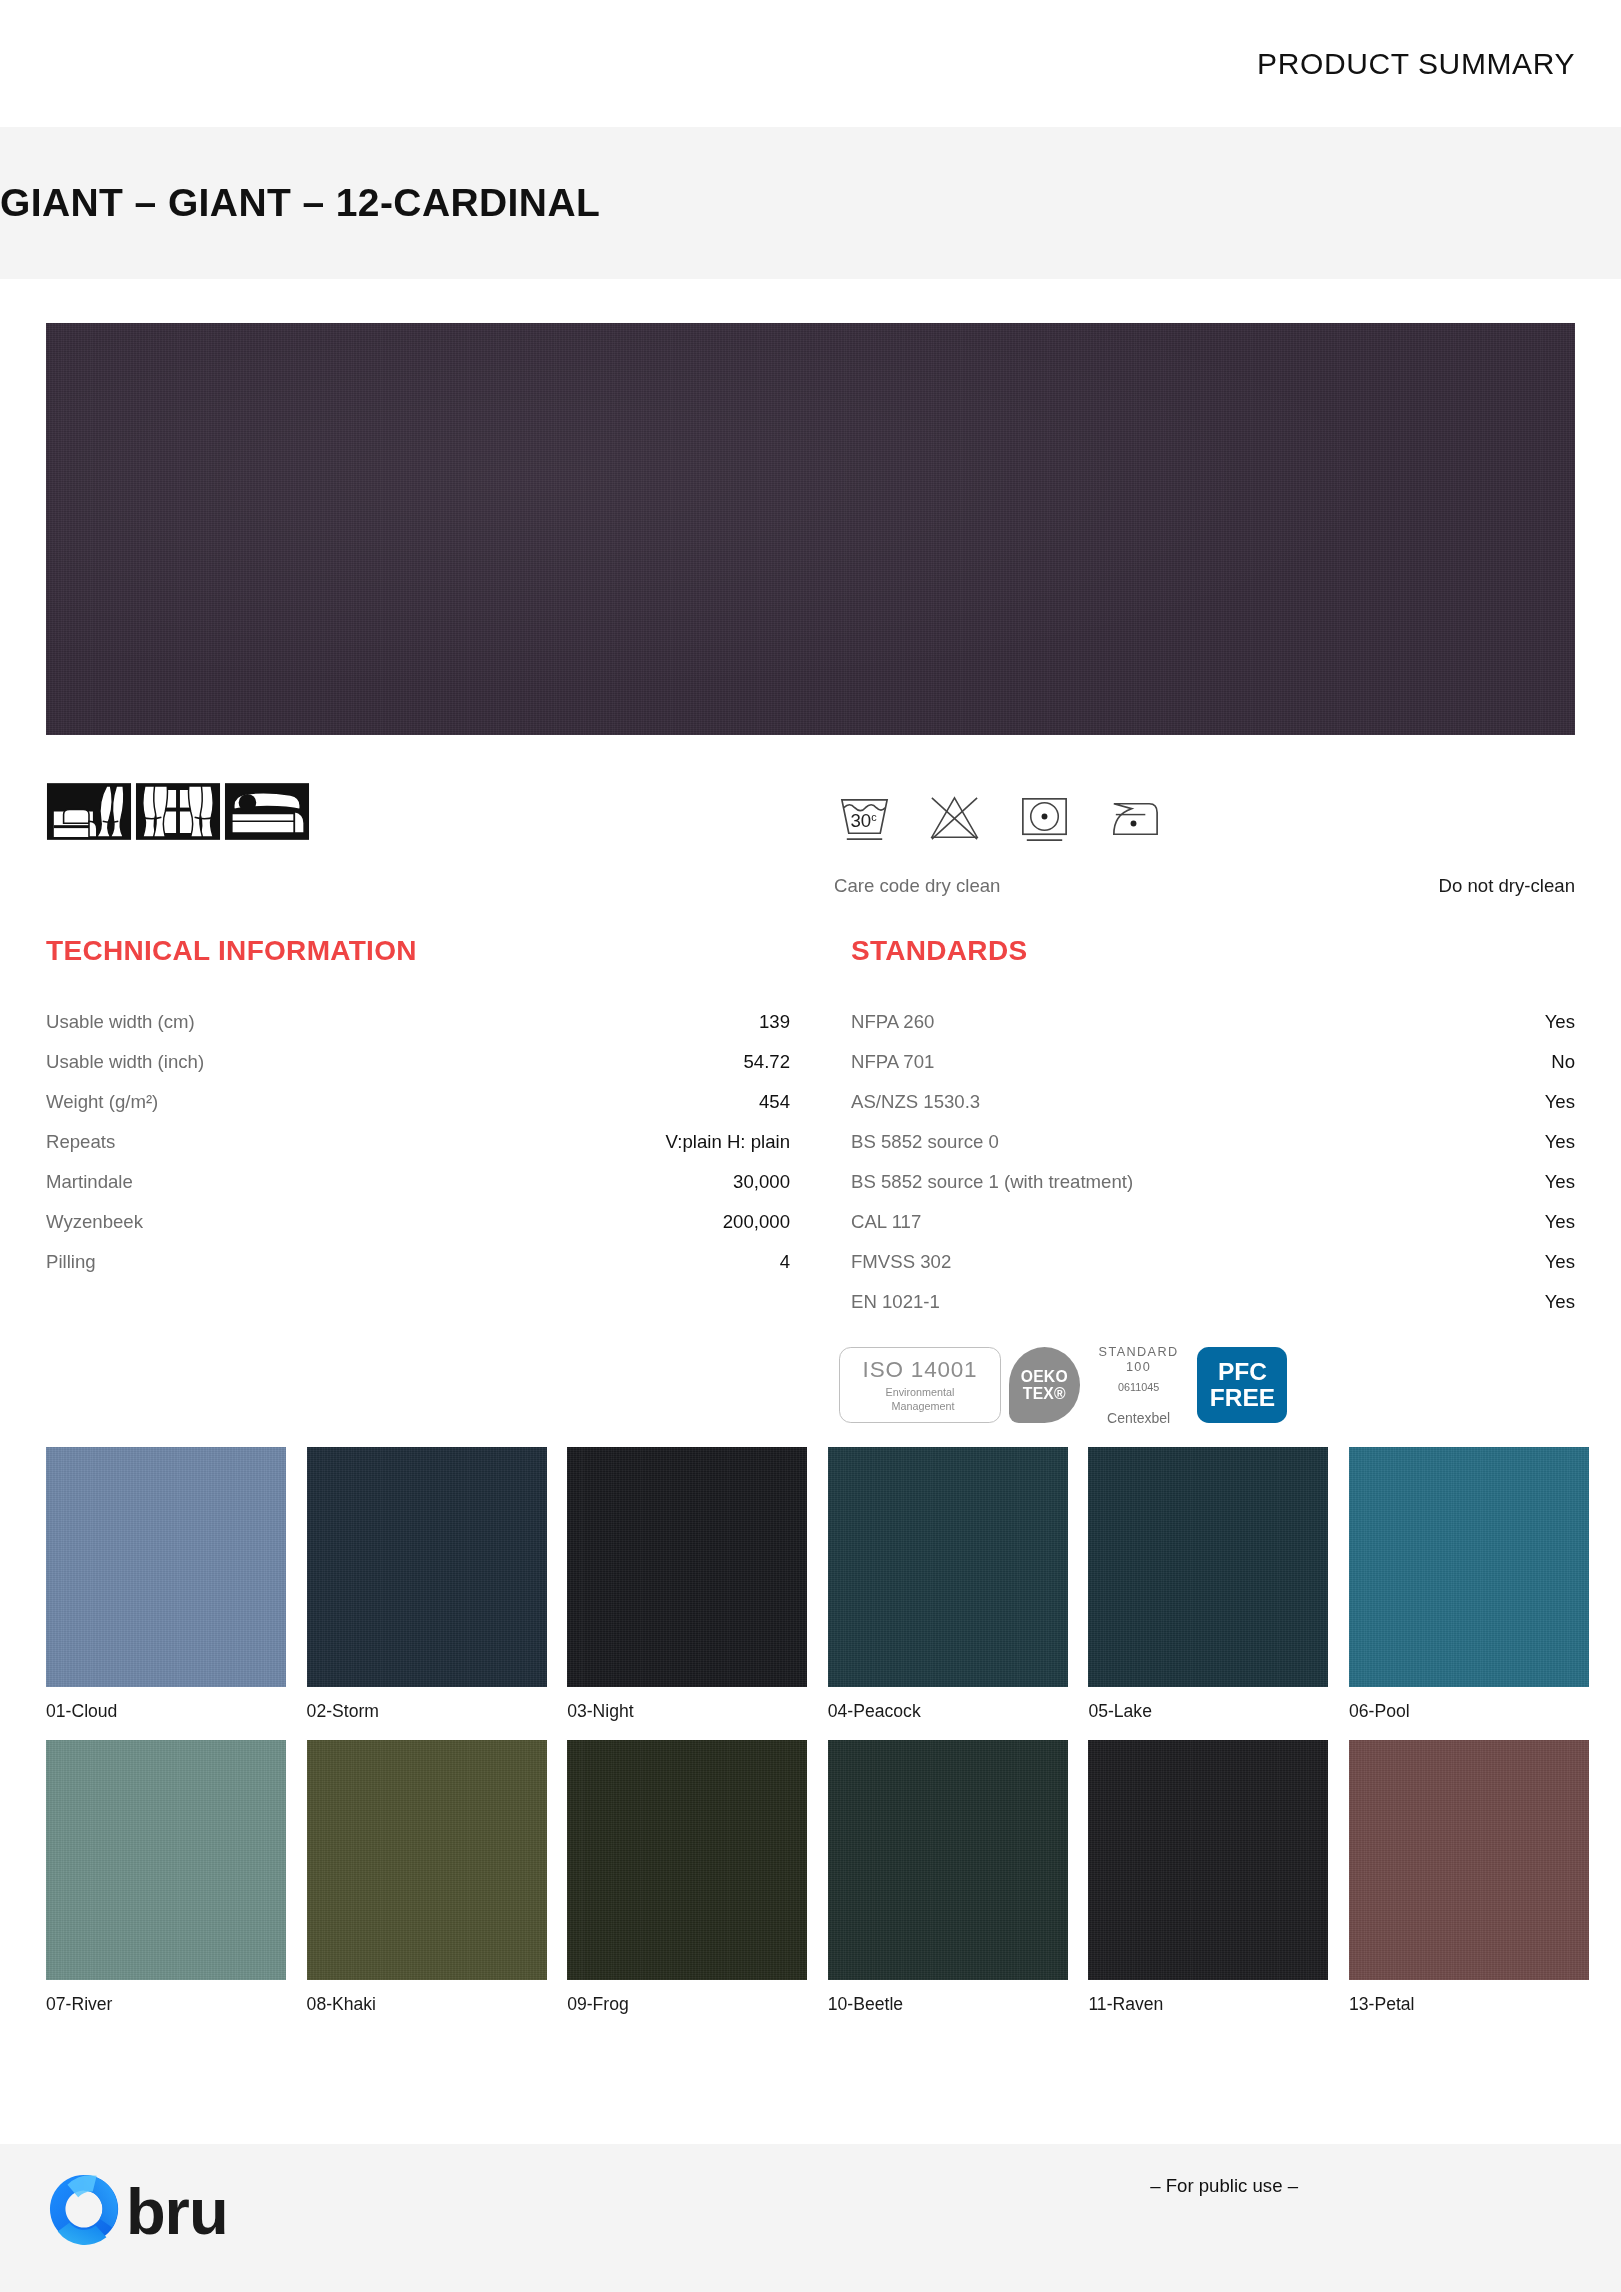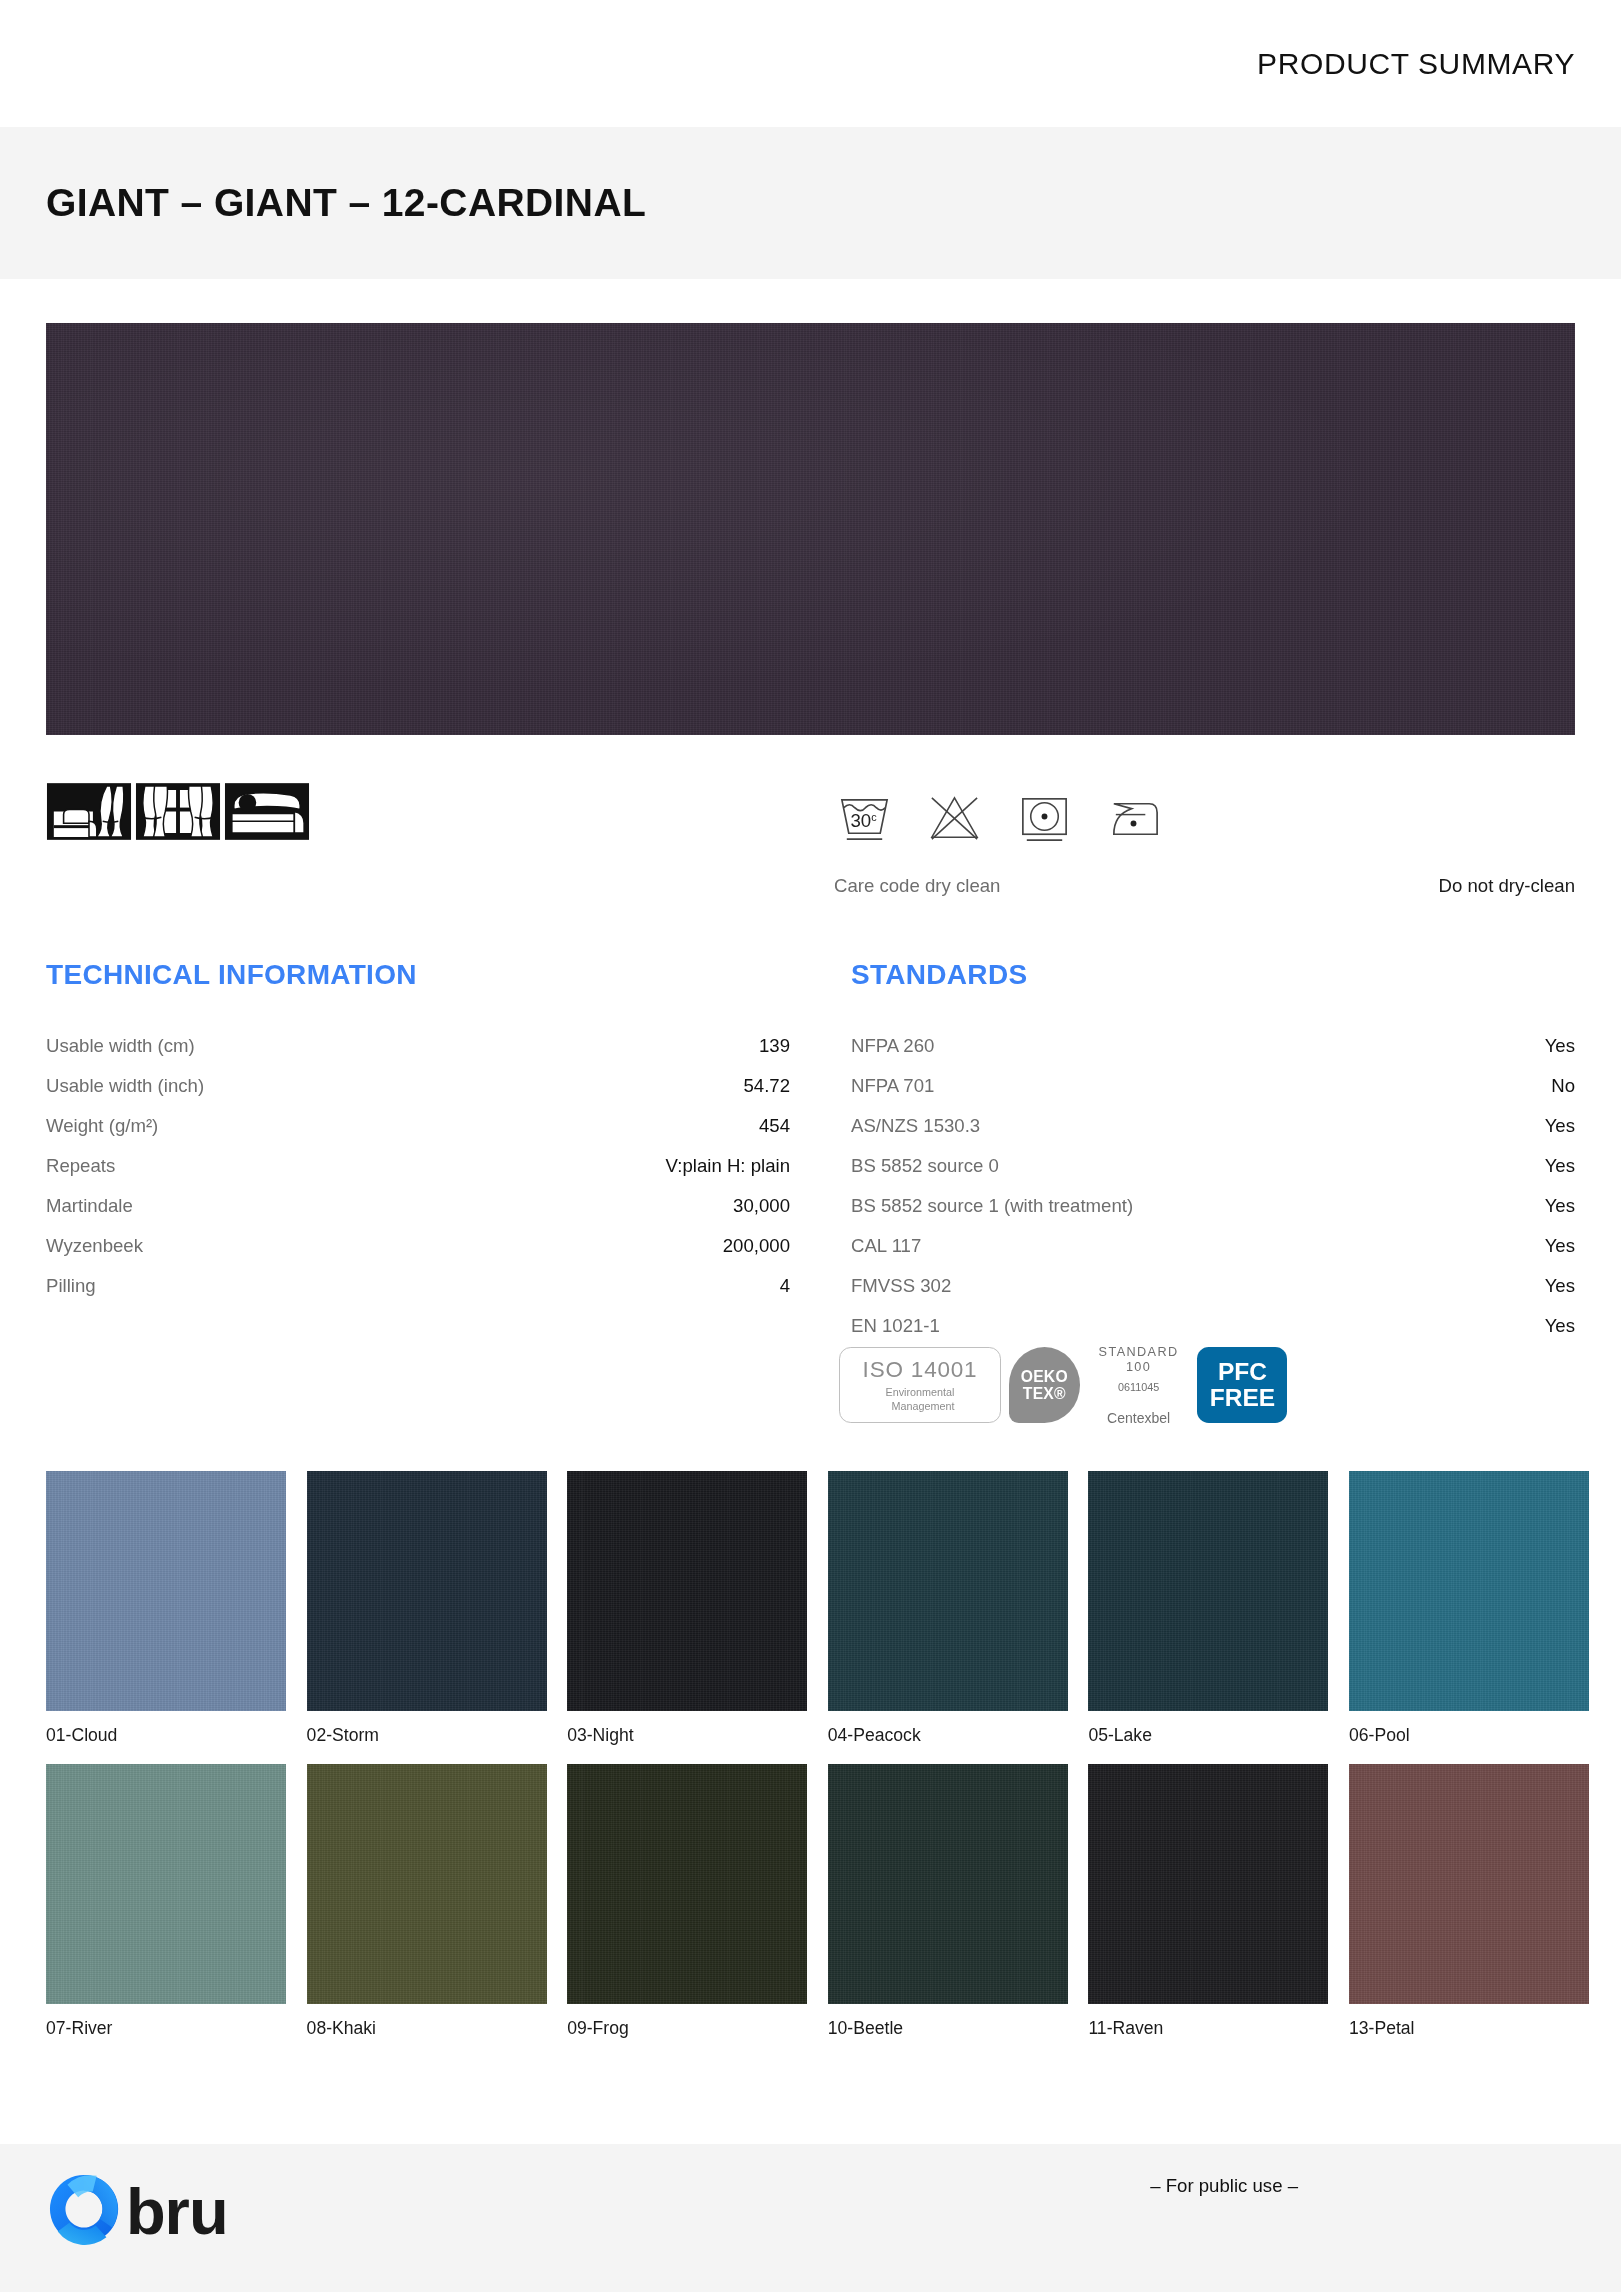--- a/index.html
+++ b/index.html
@@ -31,21 +31,20 @@
     letter-spacing: 0.6px;
     font-weight: 400;
     color: #111111;
   }
 
   .titleband {
     height: 152px;
     background: #f4f4f4;
     display: flex;
     align-items: center;
-    padding-left: 46px;
     box-sizing: border-box;
   }
   .titleband-title {
     font-size: 39px;
     font-weight: 700;
     letter-spacing: 0.4px;
     color: #111111;
   }
 
   
@@ -111,23 +110,22 @@
     display: flex;
     gap: 61px;
   }
   .col { width: 745px; }
   .col.right { width: 725px; }
 
   .col-head {
     font-size: 28px;
     font-weight: 700;
     letter-spacing: 0.3px;
-    color: #3b82f6;
+    color: #ef4444;
     margin-bottom: 35px;
-    margin-top: 24px;
   }
 
   .kv {
     display: flex;
     justify-content: space-between;
     align-items: baseline;
     font-size: 18.6px;
     line-height: 40px;
   }
   .kv .k { color: #6e6e6e; }

